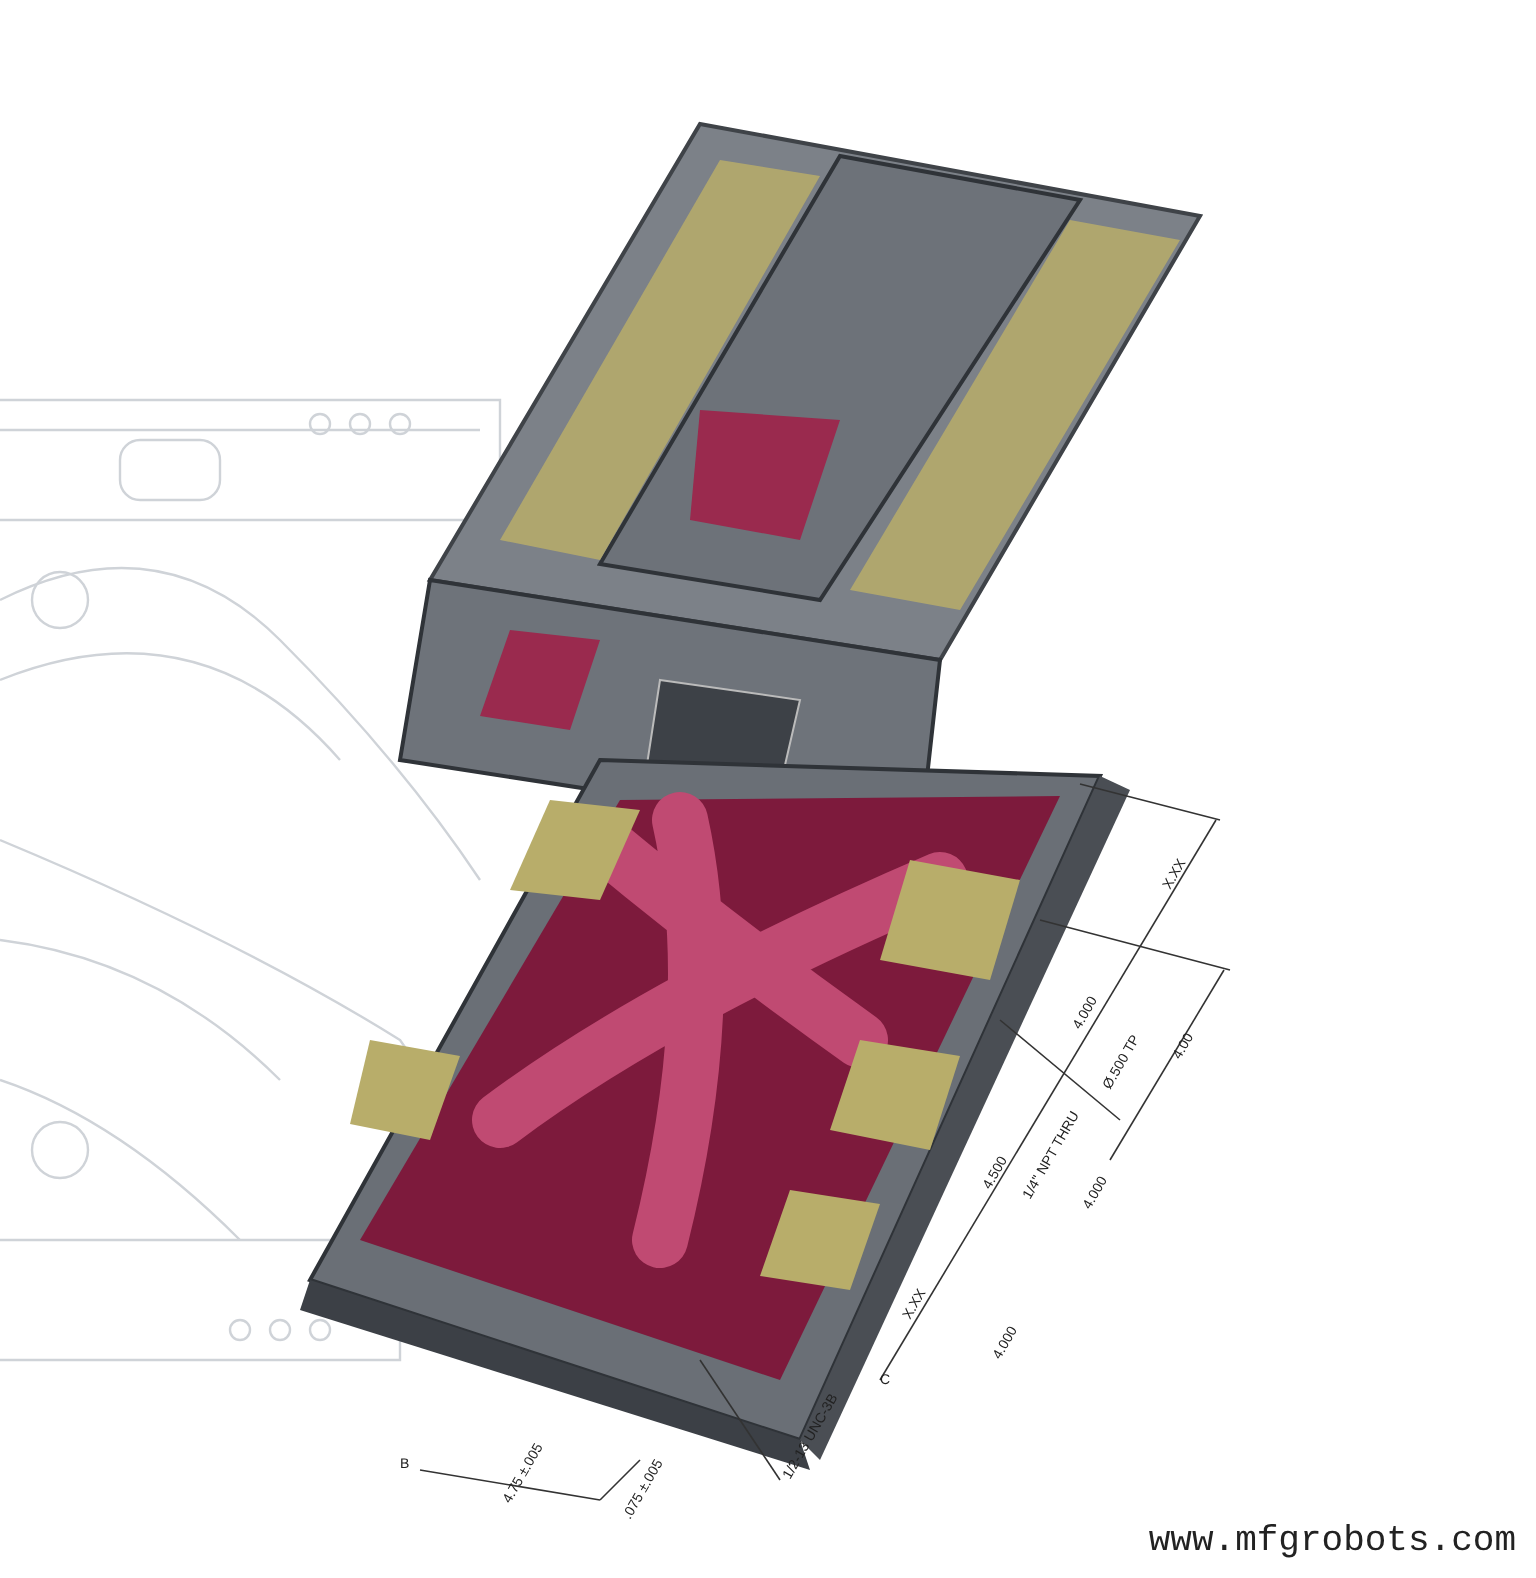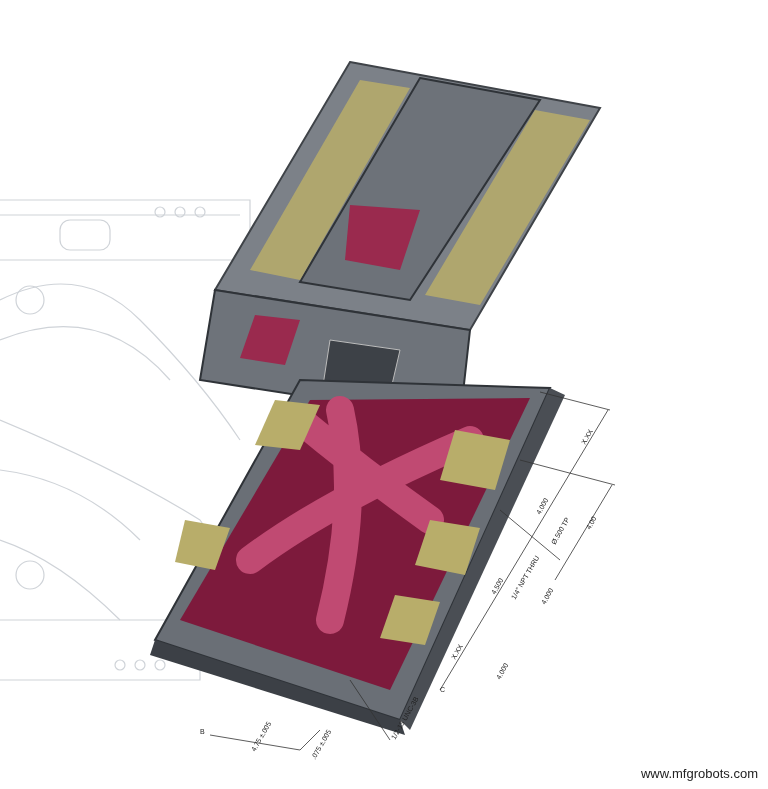--- a/index.html
+++ b/index.html
@@ -1,18 +1,18 @@
 <!DOCTYPE html>
 <html><head>
 <meta charset="utf-8">
 <style>
   html,body{margin:0;padding:0;background:#ffffff;}
   body{width:768px;height:789px;position:relative;overflow:hidden;font-family:"Liberation Sans",sans-serif;}
   .scene{position:absolute;left:0;top:0;width:768px;height:789px;}
-  .watermark{position:absolute;right:10px;bottom:8px;font-family:Liberation Sans, sans-serif;font-size:13px;color:#222;}
+  .watermark{position:absolute;right:10px;bottom:8px;font-family:Liberation Mono, monospace;font-size:18px;color:#222;}
   .dimlabel{font-family:"Liberation Sans",sans-serif;font-size:7px;fill:#222;}
 </style>
 </head>
 <body>
 
 <div class="scene">
 <svg width="768" height="789" viewBox="0 0 768 789" xmlns="http://www.w3.org/2000/svg">
 
   <g stroke="#cfd3d8" fill="none" stroke-width="1.2">
     <path d="M0 200 L250 200 L250 260 L0 260"></path>

